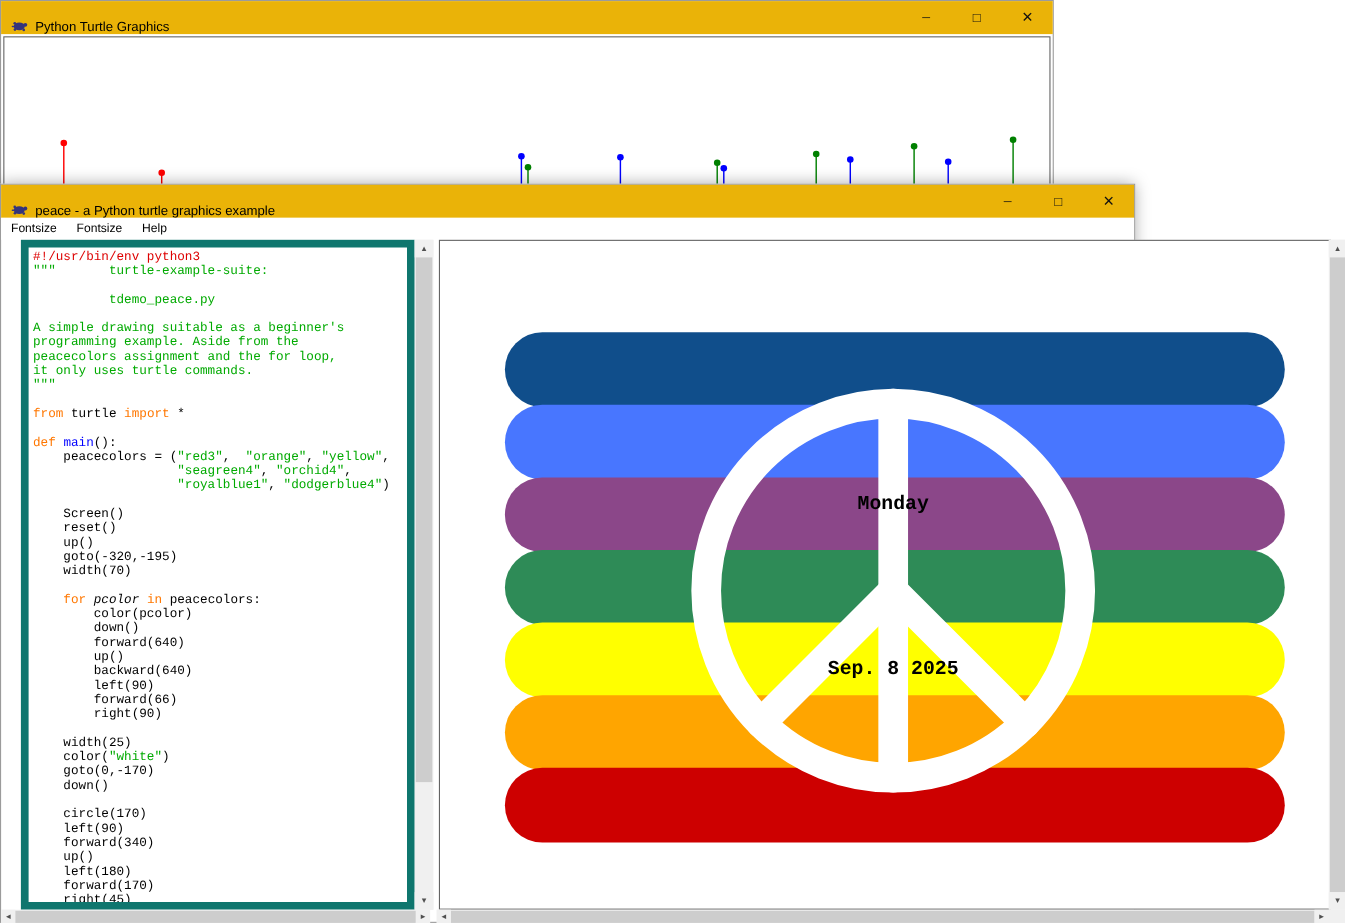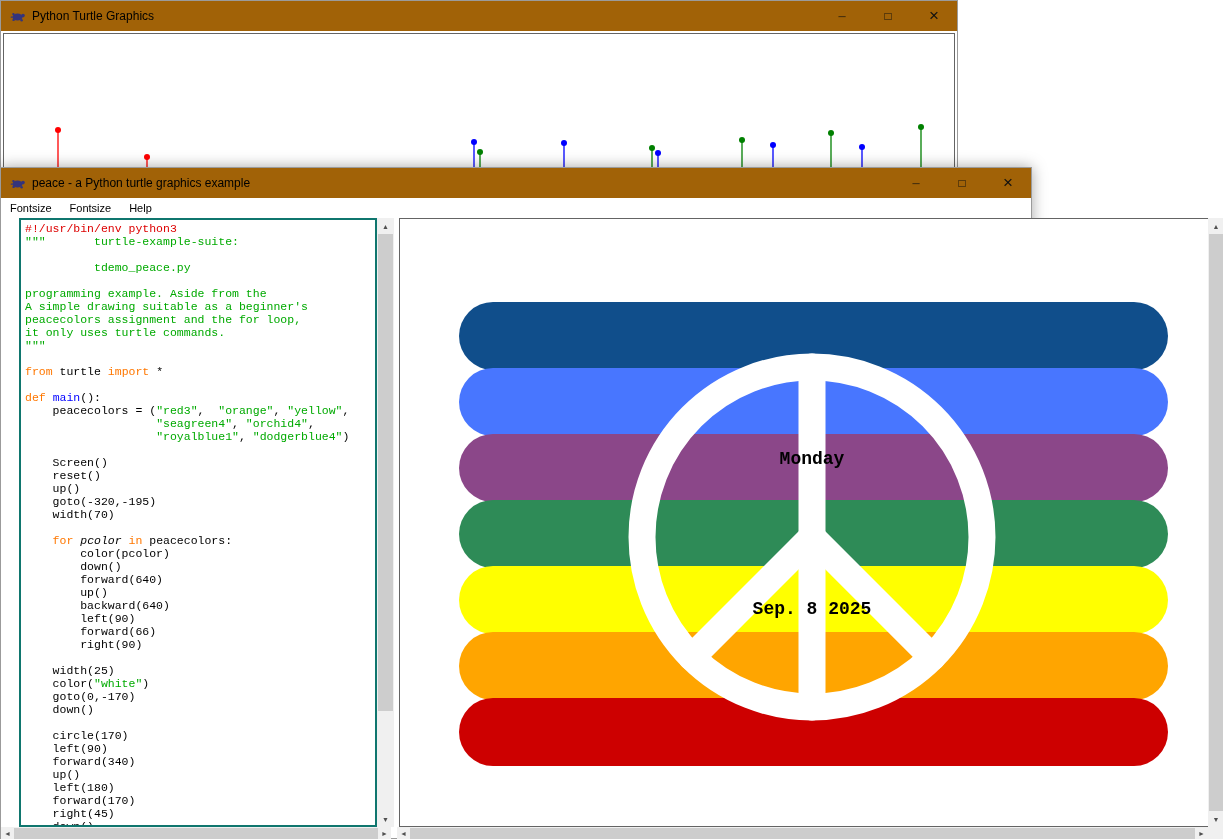--- a/index.html
+++ b/index.html
@@ -3,37 +3,37 @@
 <meta charset="utf-8">
 <style>
   * { margin:0; padding:0; box-sizing:border-box; }
   body { background:#ffffff; font-family:"Liberation Sans","DejaVu Sans",sans-serif; }
   .desktop { position:relative; width:1223px; height:839px; background:#ffffff; overflow:hidden; }
 
   .window { position:absolute; background:#ffffff; border:1px solid #9b9b9b; }
   .back-window { left:0; top:0; width:958px; height:700px; }
   .front-window { left:0; top:167px; width:1032px; height:672px; box-shadow:0 0 14px rgba(0,0,0,0.35); }
 
-  .titlebar { position:absolute; left:0; top:0; right:0; height:30px; background:#a16207; display:flex; align-items:center; }
+  .titlebar { position:absolute; left:0; top:0; right:0; height:30px; background:#eab308; display:flex; align-items:flex-end; }
   .titlebar .app-icon { width:16px; height:16px; margin:0 6px 0 9px; flex:0 0 auto; }
   .titlebar .title-text { font-size:12px; color:#000; white-space:nowrap; }
   .win-controls { position:absolute; right:0; top:0; height:100%; display:flex; }
   .win-btn { width:46px; height:100%; display:flex; align-items:center; justify-content:center; color:#111; cursor:default; }
   .win-btn.minimize { font-size:10px; }
   .win-btn.maximize { font-size:12px; }
   .win-btn.close { font-size:17px; }
 
   
   .back-canvas { position:absolute; left:2px; top:32px; width:952px; height:372px; background:#fff; border:1px solid #646464; overflow:hidden; }
 
   
   .menubar { position:absolute; left:0; top:30px; right:0; height:20px; background:#ffffff; display:flex; align-items:center; }
   .menu-item { font-size:11px; color:#000; padding:0 9px; height:100%; display:flex; align-items:center; }
 
-  .code-pane { position:absolute; left:18px; top:50px; width:358px; height:609px; background:#ffffff; border:2px solid #0f766e; overflow:hidden; padding:2px 0 0 4px; }
+  .code-pane { position:absolute; left:18px; top:50px; width:358px; height:609px; background:#ffffff; border:7px solid #0f766e; overflow:hidden; padding:2px 0 0 4px; }
   .code-line { white-space:pre; height:13px; font:11.5px/13px "Liberation Mono","DejaVu Sans Mono",monospace; }
 
   .canvas-pane { position:absolute; left:398px; top:50px; width:811px; height:609px; background:#ffffff; border:1px solid #646464; overflow:hidden; }
   .canvas-svg { position:absolute; left:0; top:0; }
   .canvas-svg text { font:bold 18px "Liberation Mono","DejaVu Sans Mono",monospace; fill:#000; dominant-baseline:central; }
 
   
   .scrollbar { position:absolute; background:#f0f0f0; }
   .sb-arrow { position:absolute; display:flex; align-items:center; justify-content:center; color:#505050; background:#f0f0f0; }
   .sb-v .sb-arrow { left:0; width:100%; height:16px; font-size:7px; }
@@ -132,22 +132,22 @@
       <span class="menu-item">Help</span>
     </div>
 
     <div class="code-pane">
       <div>
           <div class="code-line"><span style="color: rgb(221, 0, 0);">#!/usr/bin/env python3</span></div>
           <div class="code-line"><span style="color: rgb(0, 170, 0);">"""       turtle-example-suite:</span></div>
           <div class="code-line"> </div>
           <div class="code-line"><span style="color: rgb(0, 170, 0);">          tdemo_peace.py</span></div>
           <div class="code-line"> </div>
+          <div class="code-line"><span style="color: rgb(0, 170, 0);">A simple drawing suitable as a beginner's</span></div>
           <div class="code-line"><span style="color: rgb(0, 170, 0);">programming example. Aside from the</span></div>
-          <div class="code-line"><span style="color: rgb(0, 170, 0);">A simple drawing suitable as a beginner's</span></div>
           <div class="code-line"><span style="color: rgb(0, 170, 0);">peacecolors assignment and the for loop,</span></div>
           <div class="code-line"><span style="color: rgb(0, 170, 0);">it only uses turtle commands.</span></div>
           <div class="code-line"><span style="color: rgb(0, 170, 0);">"""</span></div>
           <div class="code-line"> </div>
           <div class="code-line"><span style="color: rgb(255, 119, 0);">from</span><span style="color: rgb(0, 0, 0);"> turtle </span><span style="color: rgb(255, 119, 0);">import</span><span style="color: rgb(0, 0, 0);"> *</span></div>
           <div class="code-line"> </div>
           <div class="code-line"><span style="color: rgb(255, 119, 0);">def</span><span style="color: rgb(0, 0, 0);"> </span><span style="color: rgb(0, 0, 255);">main</span><span style="color: rgb(0, 0, 0);">():</span></div>
           <div class="code-line"><span style="color: rgb(0, 0, 0);">    peacecolors = (</span><span style="color: rgb(0, 170, 0);">"red3"</span><span style="color: rgb(0, 0, 0);">,  </span><span style="color: rgb(0, 170, 0);">"orange"</span><span style="color: rgb(0, 0, 0);">, </span><span style="color: rgb(0, 170, 0);">"yellow"</span><span style="color: rgb(0, 0, 0);">,</span></div>
           <div class="code-line"><span style="color: rgb(0, 0, 0);">                   </span><span style="color: rgb(0, 170, 0);">"seagreen4"</span><span style="color: rgb(0, 0, 0);">, </span><span style="color: rgb(0, 170, 0);">"orchid4"</span><span style="color: rgb(0, 0, 0);">,</span></div>
           <div class="code-line"><span style="color: rgb(0, 0, 0);">                   </span><span style="color: rgb(0, 170, 0);">"royalblue1"</span><span style="color: rgb(0, 0, 0);">, </span><span style="color: rgb(0, 170, 0);">"dodgerblue4"</span><span style="color: rgb(0, 0, 0);">)</span></div>

